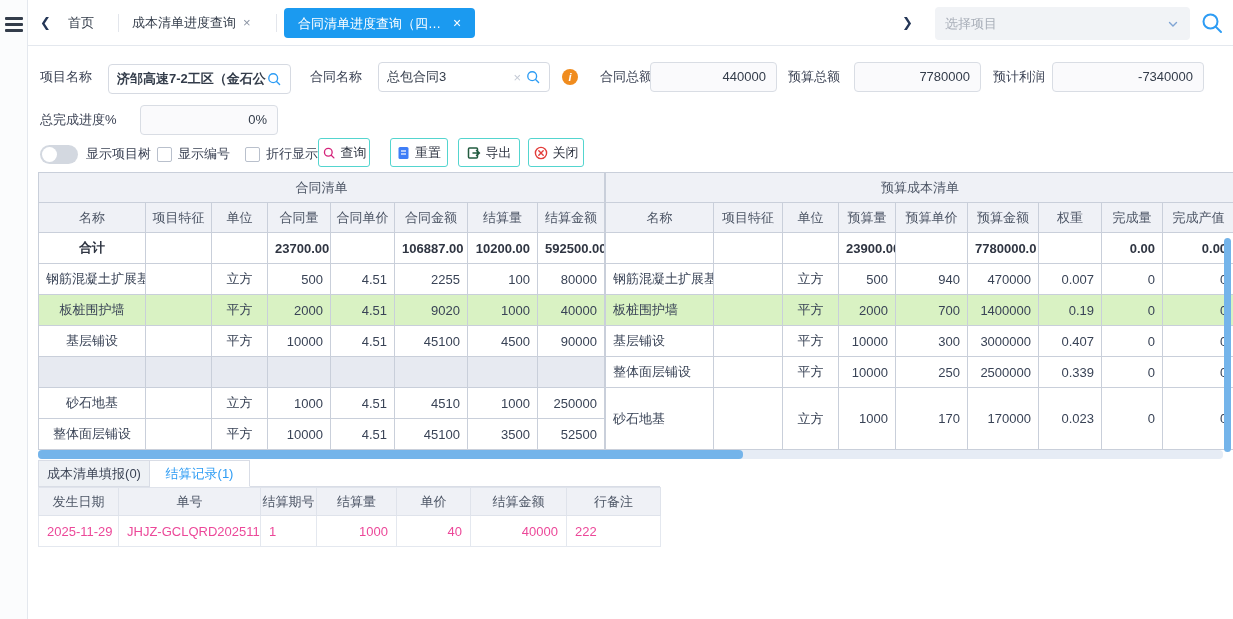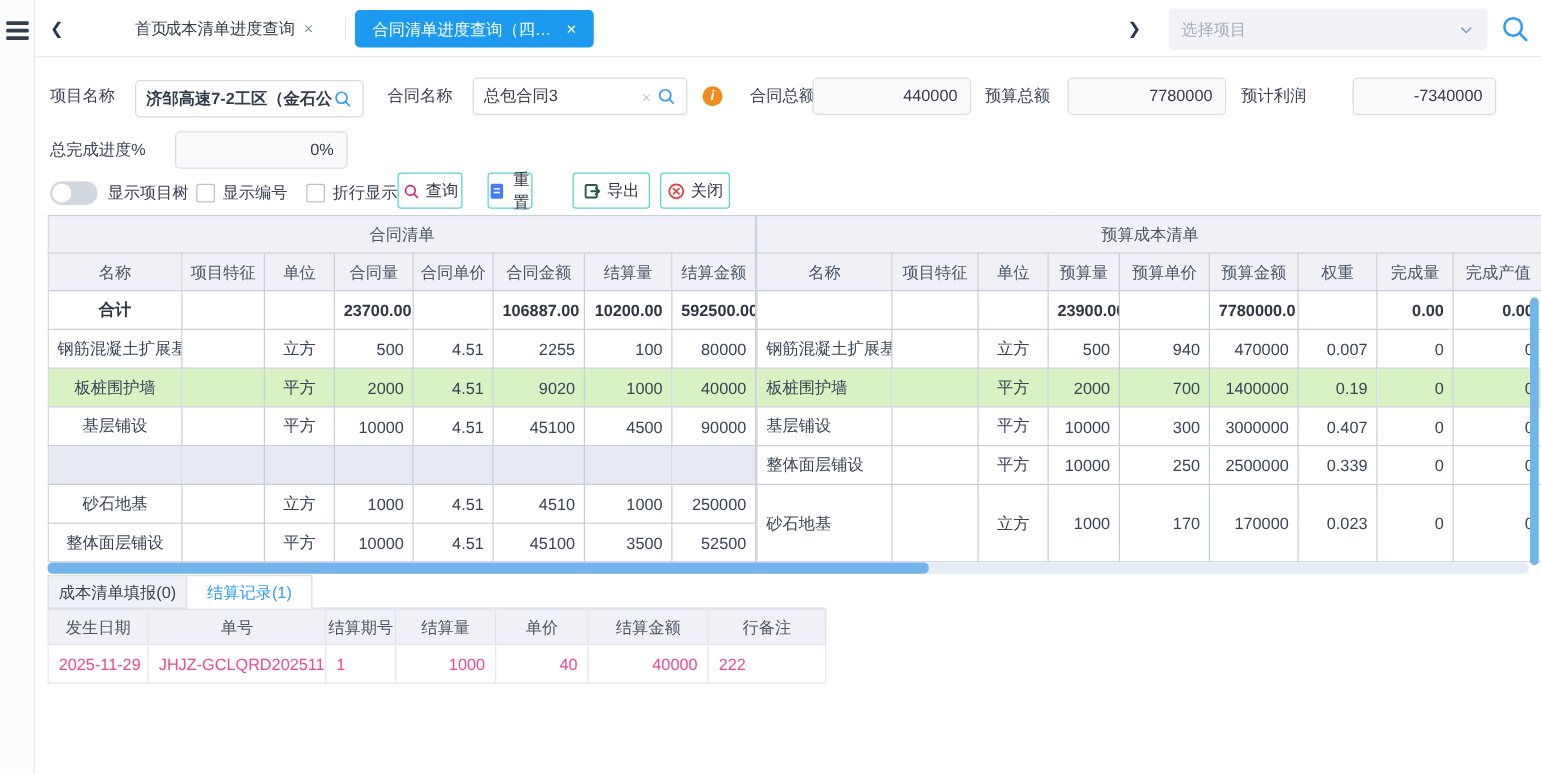--- a/index.html
+++ b/index.html
@@ -101,21 +101,21 @@
   <div class="leftrail">
     <div class="hamburger">
         <div></div>
         <div></div>
         <div></div>
       </div>
   </div>
 
   <div class="topbar">
     <span class="nav-chev" style="left:12px;">❮</span>
-    <span class="tb-tab" style="left:40px;margin-left:40px;">首页</span>
+    <span class="tb-tab" style="left:40px;">首页</span>
     <div class="tabsep" style="left:90px;"></div>
     <span class="tb-tab" style="left:104px;"><span>成本清单进度查询</span><span class="x">×</span></span>
     <div class="tabsep" style="left:248px;"></div>
     <span class="tb-tab-active" style="left:256px;"><span>合同清单进度查询（四…</span><span class="x">×</span></span>
     <span class="nav-chev" style="left:874px;">❯</span>
     <div class="proj-select">
       <span class="ph">选择项目</span>
       <span>
         <svg width="14" height="14" viewBox="0 0 14 14">
             <path d="M3.5 5.5 L7 9 L10.5 5.5" fill="none" stroke="#7fa4d4" stroke-width="1.4" stroke-linecap="round"></path>
@@ -152,21 +152,21 @@
             <line x1="13.2" y1="13.2" x2="17" y2="17" stroke="#2d9cf4" stroke-width="1.7" stroke-linecap="round"></line>
           </svg>
         </span>
     </div>
     <span class="info-dot" style="left:534px; top:23px;">i</span>
     <span class="flabel" style="left:572px; top:16px;">合同总额</span>
     <div class="fread" style="left:622px; top:16px; width:127px;">440000</div>
     <span class="flabel" style="left:760px; top:16px;">预算总额</span>
     <div class="fread" style="left:826px; top:16px; width:127px;">7780000</div>
     <span class="flabel" style="left:965px; top:16px;">预计利润</span>
-    <div class="fread" style="left:1054px; top:16px; width:115px;">-7340000</div>
+    <div class="fread" style="left:1024px; top:16px; width:152px;">-7340000</div>
 
     <span class="flabel" style="left:12px; top:59px;">总完成进度%</span>
     <div class="fread" style="left:112px; top:59px; width:138px;">0%</div>
 
     <div class="toggle" style="left:12px; top:99px;">
         <div class="knob"></div>
       </div>
     <span class="cblabel" style="left:58px; top:94px;">显示项目树</span>
     <span class="cb" style="left:129px; top:101px;"></span>
     <span class="cblabel" style="left:150px; top:94px;font-family:Liberation Serif, serif;">显示编号</span>
@@ -175,21 +175,21 @@
 
     <button class="tbtn" style="left:290px; top:92px; width:52px;">
       <span>
           <svg width="14" height="14" viewBox="0 0 20 20">
             <circle cx="9" cy="9" r="5.5" fill="none" stroke="#d4237a" stroke-width="1.9"></circle>
             <line x1="13.2" y1="13.2" x2="17" y2="17" stroke="#d4237a" stroke-width="1.9" stroke-linecap="round"></line>
           </svg>
         </span>
       <span>查询</span>
     </button>
-    <button class="tbtn" style="left:362px; top:92px; width:36px;">
+    <button class="tbtn" style="left:362px; top:92px; width:58px;">
       <span>
           <svg width="13" height="14" viewBox="0 0 13 14">
             <rect x="1.5" y="1" width="10" height="12" rx="1.5" fill="#3f7ef7"></rect>
             <line x1="4" y1="5" x2="9" y2="5" stroke="#fff" stroke-width="1.2"></line>
             <line x1="4" y1="8" x2="9" y2="8" stroke="#fff" stroke-width="1.2"></line>
           </svg>
         </span>
       <span>重置</span>
     </button>
     <button class="tbtn" style="left:430px; top:92px; width:62px;">

